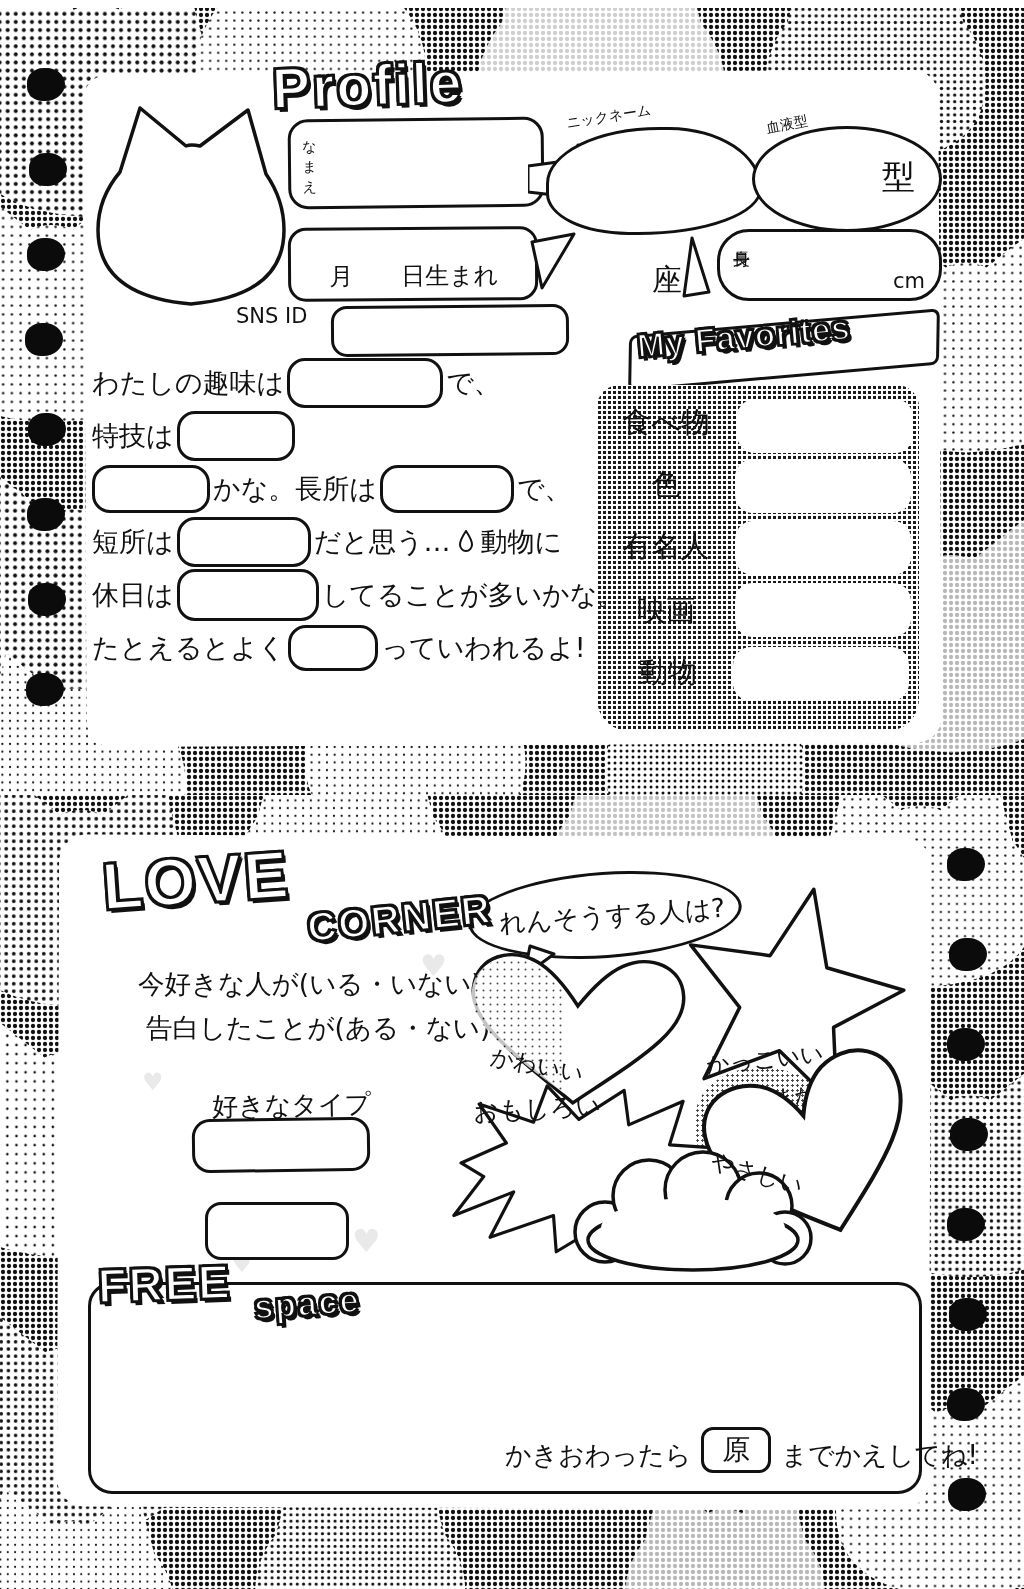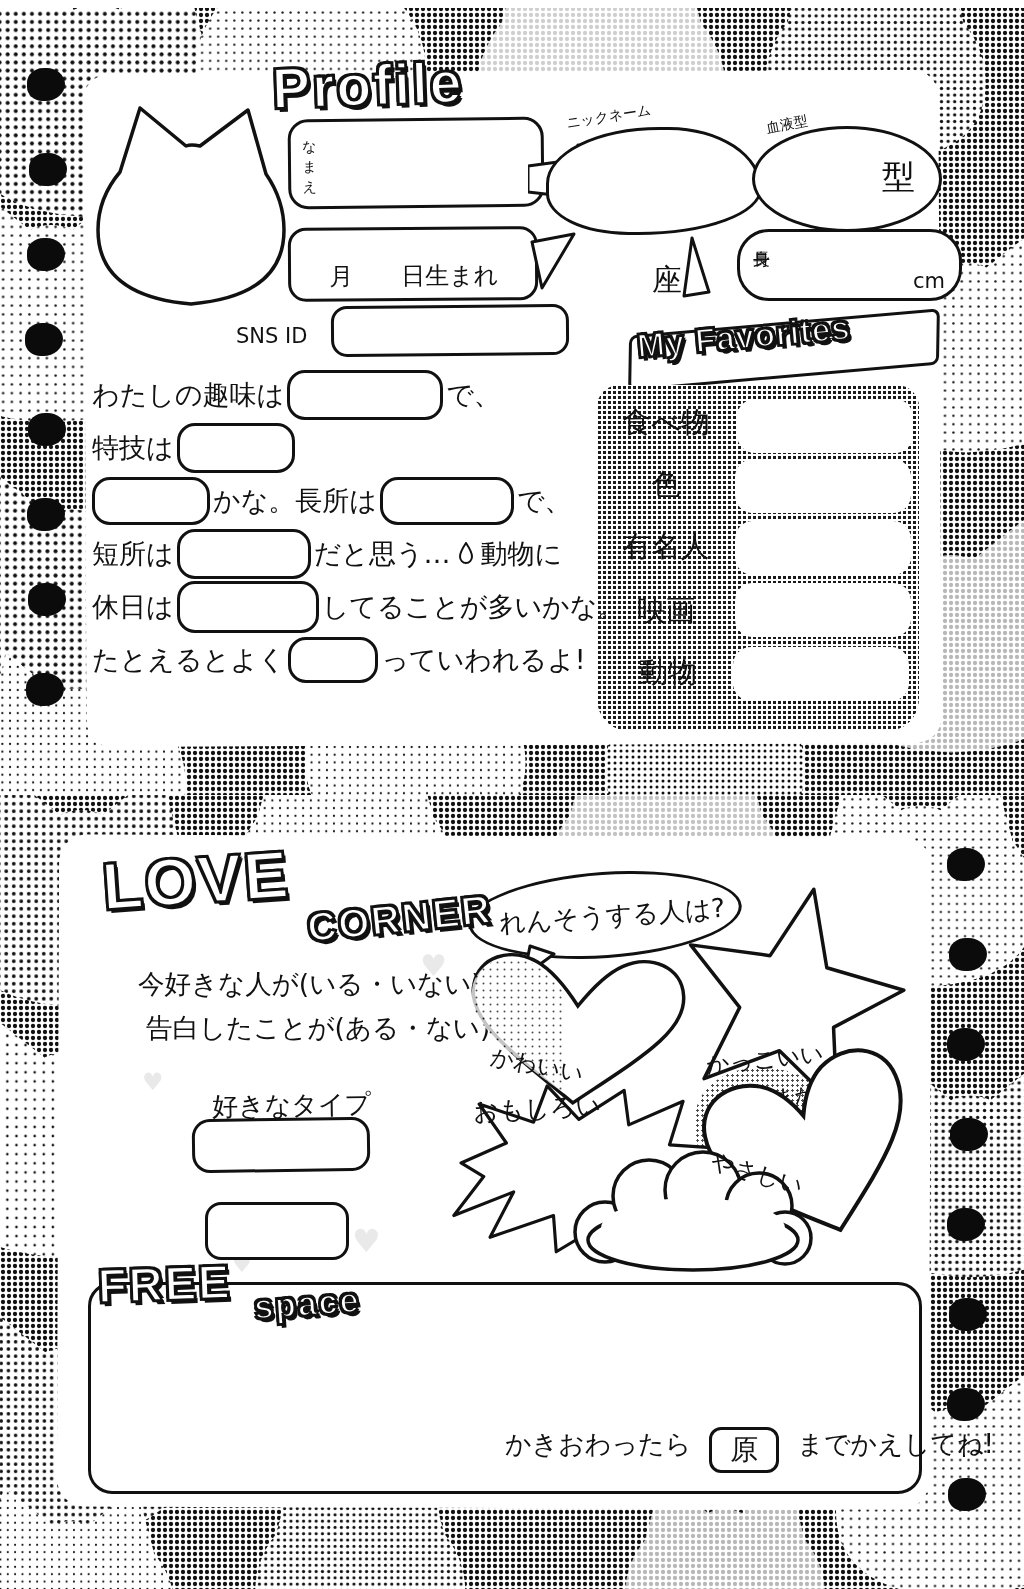--- a/index.html
+++ b/index.html
@@ -126,26 +126,26 @@
   </div>
   <svg class="abs z3" style="left:530px;top:232px" width="46" height="58" viewBox="0 0 46 58">
     <polygon points="2,10 44,2 12,56" fill="#fff" stroke="#111" stroke-width="3" stroke-linejoin="round"></polygon>
   </svg>
 
   <svg class="abs z3" style="left:682px;top:236px" width="30" height="62" viewBox="0 0 30 62">
     <polygon points="2,60 10,2 27,56" fill="#fff" stroke="#111" stroke-width="3" stroke-linejoin="round"></polygon>
   </svg>
   <span class="hw z3" style="left:652px;top:260px;font-size:30px">座</span>
 
-  <div class="box z3" style="left:737px;top:229px;width:219px;height:66px;border-radius:32px">
+  <div class="box z3" style="left:717px;top:229px;width:219px;height:66px;border-radius:32px">
     <span class="hw vlab" style="left:11px;top:5px;font-size:17px;letter-spacing:1px">身長</span>
     <span class="hw" style="right:14px;bottom:5px;font-size:21px">cm</span>
   </div>
 
-  <span class="hw z3" style="left:236px;top:324px;font-size:21px">SNS ID</span>
+  <span class="hw z3" style="left:236px;top:304px;font-size:21px">SNS ID</span>
   <div class="box z3" style="left:331px;top:305px;width:232px;height:45px;border-radius:16px;transform:rotate(-0.5deg)"></div>
 
   <div class="abs z3" style="left:628px;top:322px;width:306px;height:50px;background:#fff;border:3px solid #111;border-radius:8px;transform:rotate(-5deg) skewX(-6deg)"></div>
   <div class="bub" style="left:637px;top:318px;font-size:33px;transform:rotate(-5deg);letter-spacing:1px">My Favorites</div>
 
   <div class="abs z3 dots-panel" style="left:597px;top:385px;width:322px;height:346px;border-radius:22px 22px 32px 32px">
     <span class="fav-label" style="left:4px;top:18px;width:130px">食べ物</span>
     <div class="fav-blank" style="left:140px;top:14px"></div>
 
     <span class="fav-label" style="left:4px;top:80px;width:130px">色</span>
@@ -154,21 +154,21 @@
     <span class="fav-label" style="left:2px;top:142px;width:134px">有名人</span>
     <div class="fav-blank" style="left:138px;top:136px"></div>
 
     <span class="fav-label" style="left:4px;top:206px;width:130px">映画</span>
     <div class="fav-blank" style="left:138px;top:198px"></div>
 
     <span class="fav-label" style="left:6px;top:268px;width:130px">動物</span>
     <div class="fav-blank" style="left:136px;top:262px"></div>
   </div>
 
-  <div class="abs z3" style="left:92px;top:368px;width:525px">
+  <div class="abs z3" style="left:92px;top:356px;width:525px">
     <div class="ab-row">
       <span>わたしの趣味は</span>
       <span class="blank" style="width:150px;height:44px"></span>
       <span>で、</span>
     </div>
     <div class="ab-row">
       <span>特技は</span>
       <span class="blank" style="width:112px;height:44px"></span>
     </div>
     <div class="ab-row">
@@ -259,21 +259,21 @@
     <circle cx="86" cy="46" r="36" fill="#fff" stroke="#111" stroke-width="3.5"></circle>
     <circle cx="140" cy="40" r="38" fill="#fff" stroke="#111" stroke-width="3.5"></circle>
     <circle cx="196" cy="56" r="33" fill="#fff" stroke="#111" stroke-width="3.5"></circle>
     <circle cx="222" cy="88" r="26" fill="#fff" stroke="#111" stroke-width="3.5"></circle>
     <ellipse cx="130" cy="90" rx="105" ry="30" fill="#fff" stroke="#111" stroke-width="3.5"></ellipse>
     <ellipse cx="130" cy="78" rx="92" ry="30" fill="#fff"></ellipse>
   </svg>
   <span class="hw z3" style="left:710px;top:1158px;font-size:23px;transform:rotate(16deg)">やさしい</span>
 
   <div class="box z3" style="left:88px;top:1282px;width:828px;height:206px;border-radius:24px;border-width:3.5px">
-    <div class="abs" style="left:414px;top:142px;display:flex;align-items:flex-start;gap:18px;font-size:26px;white-space:nowrap">
+    <div class="abs" style="left:414px;top:142px;display:flex;align-items:flex-end;gap:10px;font-size:26px;white-space:nowrap">
       <span>かきおわったら</span>
       <span style="border:3px solid #111;border-radius:12px;padding:1px 18px;font-size:28px">原</span>
       <span>までかえしてね!</span>
     </div>
   </div>
   <div class="bub" style="left:98px;top:1256px;font-size:47px;transform:rotate(-2deg)">FREE</div>
   <div class="bub" style="left:254px;top:1284px;font-size:34px;transform:rotate(-4deg)">space</div>
 
 </div>
 

